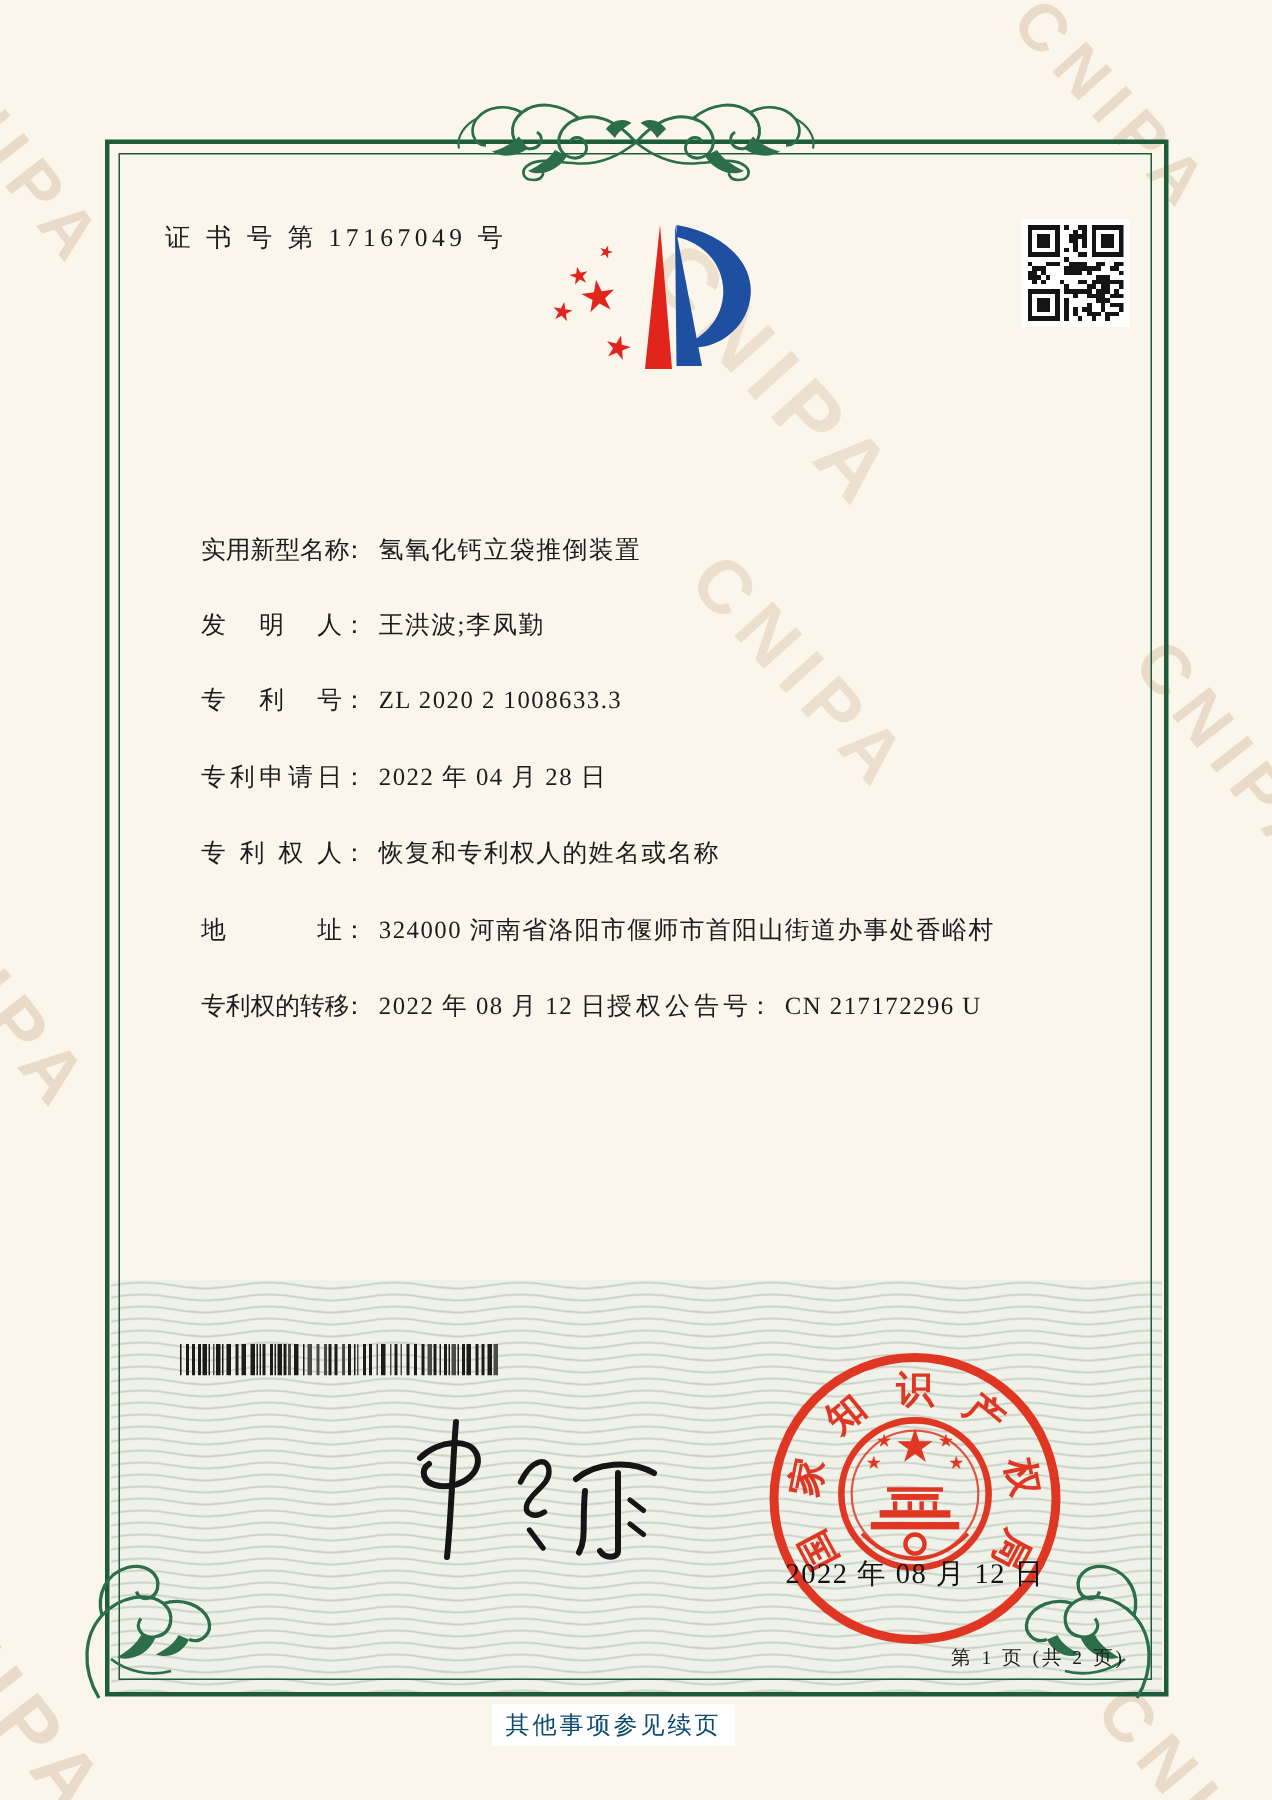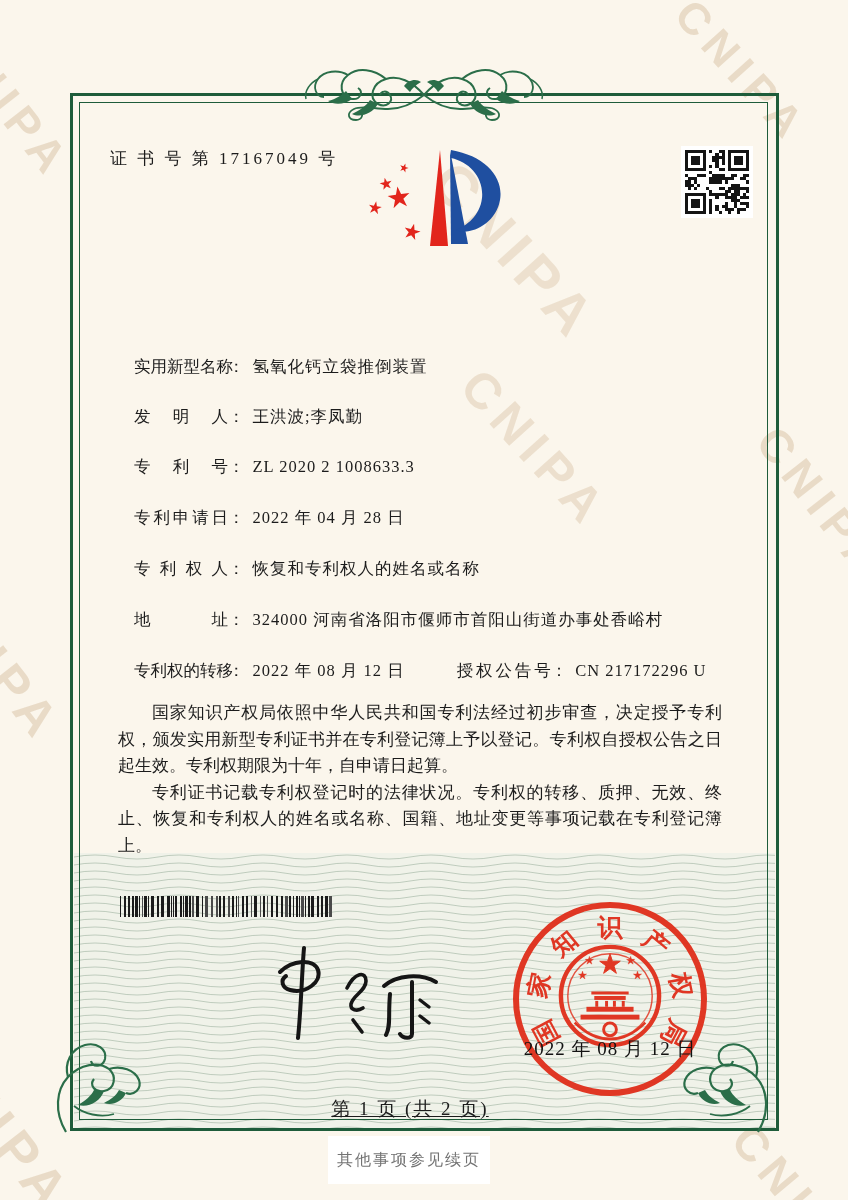--- a/index.html
+++ b/index.html
@@ -29,44 +29,44 @@
     padding:4px;z-index:4;}
   .qr svg{display:block;width:64px;height:64px;}
   .title{position:absolute;left:0;top:258px;width:848px;z-index:4;text-align:center;
     font-size:40px;font-weight:bold;letter-spacing:9px;color:#111;}
   
   .fields{position:absolute;left:118px;top:356px;width:620px;z-index:4;font-size:16.5px;}
   .frow{position:absolute;left:16px;white-space:nowrap;}
   .flabel{display:inline-block;width:94px;text-align:justify;text-align-last:justify;}
   .fcolon{display:inline-block;margin-right:8px;}
   .fvalue{letter-spacing:1px;}
-  .grant-second{display:inline-block;margin-left:52px;}
+  .grant-second{display:inline-block;}
   
   .body-text{position:absolute;left:118px;top:700px;width:604px;z-index:4;
     font-size:17px;line-height:26.5px;text-align:justify;}
   .body-text p{margin:0;text-indent:34px;}
   
   .barcode{position:absolute;left:120px;top:896px;width:216px;height:21px;z-index:4;}
   .signer{position:absolute;left:124px;top:962px;z-index:4;
     font-family:"Liberation Sans","DejaVu Sans",sans-serif;font-size:18px;letter-spacing:3px;color:#131313;}
   .signer .name{margin-top:17px;}
   .signature{position:absolute;left:252px;top:938px;z-index:4;}
   .seal{position:absolute;left:513px;top:902px;width:194px;height:194px;z-index:4;opacity:.96;}
   .seal-ring{position:absolute;left:0;top:0;width:182px;height:182px;border:6px solid #e0301c;
     border-radius:50%;}
   .seal-char{position:absolute;font-size:25px;font-weight:bold;color:#e0301c;line-height:1;
     font-family:"Liberation Serif",serif;}
   .seal-emblem{position:absolute;left:43px;top:40px;}
   .seal-date{position:absolute;left:500px;top:1036px;width:220px;z-index:5;text-align:center;
     font-size:19px;letter-spacing:1px;color:#121212;}
-  .page-info{position:absolute;left:70px;top:1096px;width:680px;z-index:4;text-align:center;
-    font-size:19px;letter-spacing:2px;text-decoration:underline;}
-  .footer-note{position:absolute;left:328px;top:1136px;width:162px;height:48px;z-index:4;
+  .page-info{position:absolute;left:70px;top:1096px;width:680px;z-index:4;text-align:right;
+    font-size:13px;letter-spacing:2px;}
+  .footer-note{position:absolute;left:328px;top:1136px;width:162px;height:28px;z-index:4;
     background:#ffffff;display:flex;align-items:center;justify-content:center;
-    font-size:16px;letter-spacing:2px;color:#737373;}
+    font-size:16px;letter-spacing:2px;color:#0c4a6e;}
 </style>
 </head>
 <body>
 
 <div class="page">
 
   <div class="wave-band">
     <svg width="701" height="276" xmlns="http://www.w3.org/2000/svg">
       <defs>
         <pattern id="waves" width="84" height="8" patternUnits="userSpaceOnUse">
@@ -396,24 +396,20 @@
       <span class="flabel">专利权人</span><span class="fcolon">：</span><span class="fvalue">恢复和专利权人的姓名或名称</span>
     </div>
     <div class="frow" style="top:253px;">
       <span class="flabel">地址</span><span class="fcolon">：</span><span class="fvalue">324000  河南省洛阳市偃师市首阳山街道办事处香峪村</span>
     </div>
     <div class="frow" style="top:304px;">
       <span class="flabel">专利权的转移</span><span class="fcolon">：</span><span class="fvalue">2022 年 08 月 12 日</span><span class="grant-second"><span class="flabel">授权公告号</span><span class="fcolon">：</span><span class="fvalue">CN 217172296 U</span></span>
     </div>
   </div>
 
-  <div class="body-text">
-    <p>国家知识产权局依照中华人民共和国专利法经过初步审查，决定授予专利权，颁发实用新型专利证书并在专利登记簿上予以登记。专利权自授权公告之日起生效。专利权期限为十年，自申请日起算。</p>
-    <p>专利证书记载专利权登记时的法律状况。专利权的转移、质押、无效、终止、恢复和专利权人的姓名或名称、国籍、地址变更等事项记载在专利登记簿上。</p>
-  </div>
 
   <div class="barcode">
     <svg id="barcode-svg" width="216" height="21" xmlns="http://www.w3.org/2000/svg">
         <rect x="0" y="0" width="1" height="21" fill="#1b1b1b"></rect>
         <rect x="4" y="0" width="2" height="21" fill="#1b1b1b"></rect>
         <rect x="8" y="0" width="2" height="21" fill="#1b1b1b"></rect>
         <rect x="12" y="0" width="2" height="21" fill="#1b1b1b"></rect>
         <rect x="15" y="0" width="3" height="21" fill="#1b1b1b"></rect>
         <rect x="19" y="0" width="1" height="21" fill="#1b1b1b"></rect>
         <rect x="22" y="0" width="1" height="21" fill="#4a4a4a"></rect>

